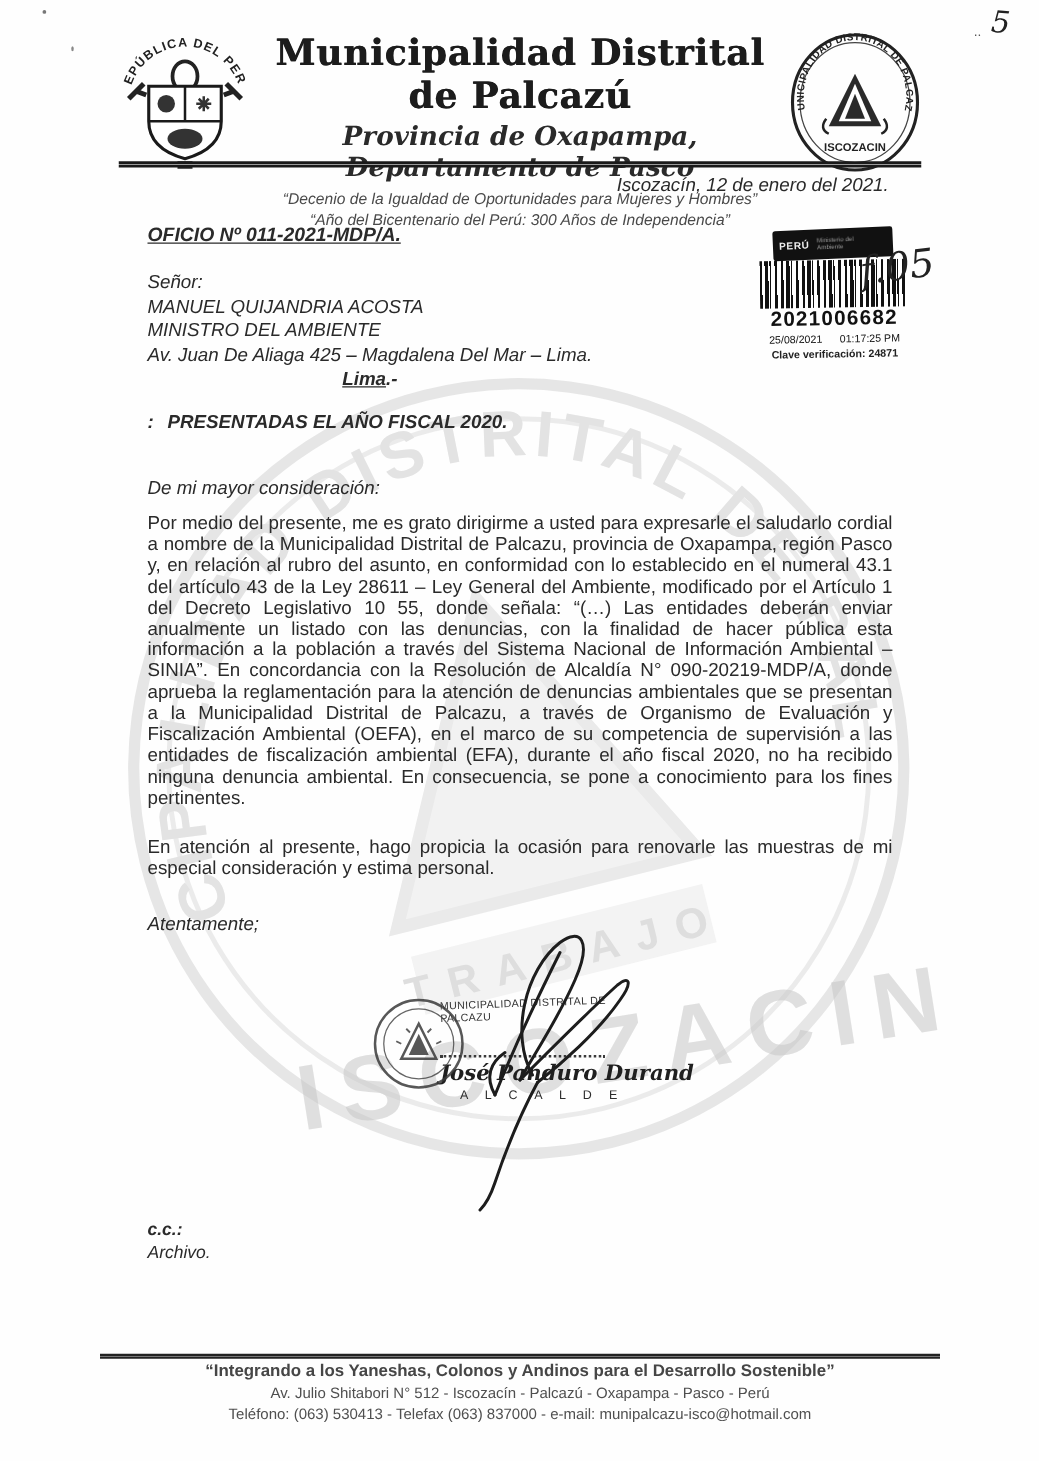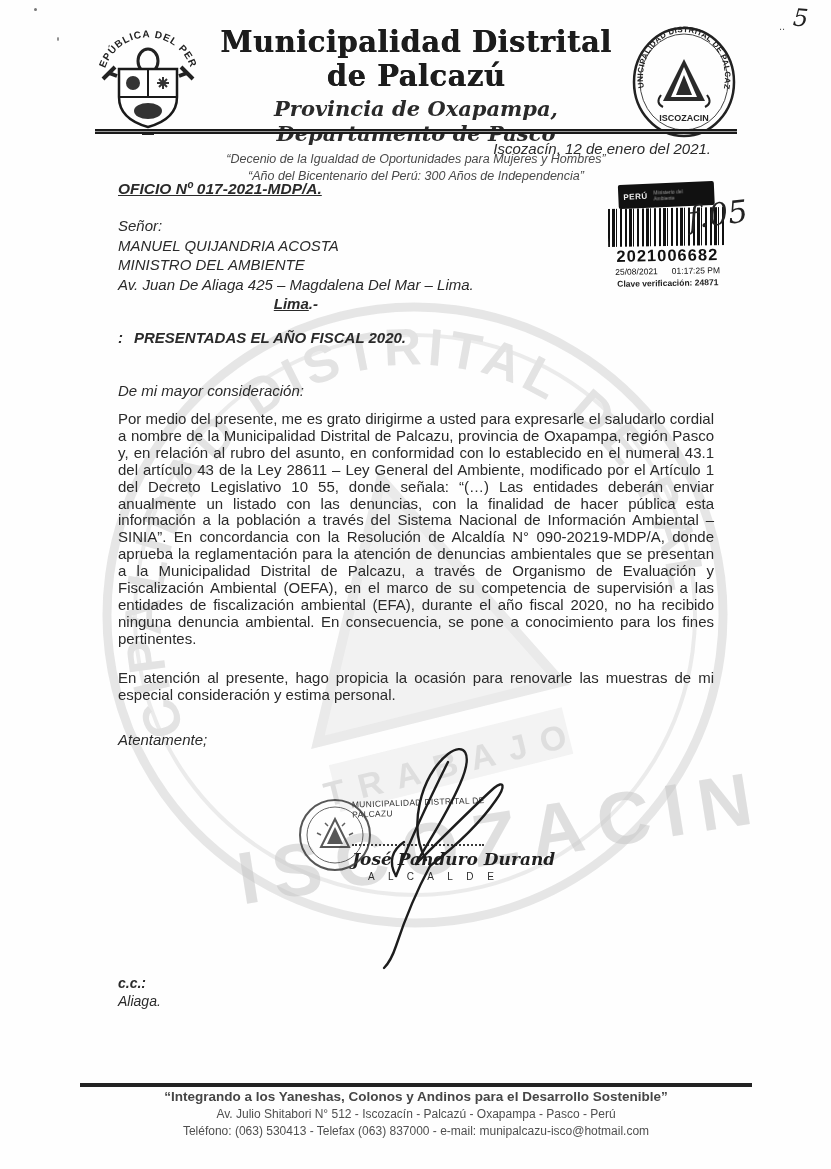--- a/index.html
+++ b/index.html
@@ -153,21 +153,21 @@
         <path d="M53 42 L66 72 L40 72 Z" fill="#fff"></path>
         <path d="M53 50 L61 70 L45 70 Z" fill="#2a2a2a"></path>
         <path d="M30 70 q-6 8 2 12 M76 70 q6 8 -2 12" stroke="#222" stroke-width="2" fill="none"></path>
         <text x="53" y="96" text-anchor="middle" font-family="Liberation Sans, sans-serif" font-size="9" font-weight="bold" fill="#222">ISCOZACIN</text>
       </svg>
     </div>
     <div class="hdr-rule"></div>
 
     <div class="dateline">Iscozacín, 12 de enero del 2021.</div>
 
-    <div class="oficio">OFICIO Nº 017-2021-MDP/A.</div>
+    <div class="oficio">OFICIO Nº 011-2021-MDP/A.</div>
 
     <div class="stamp">
       <div class="stamp-head">
         <span class="stamp-country">PERÚ</span>
         <span class="stamp-agency">Ministerio del Ambiente</span>
       </div>
       <div class="barcode"></div>
       <div class="stamp-num">2021006682</div>
       <div class="stamp-dt">
         <span>25/08/2021</span>
@@ -213,21 +213,21 @@
         <path d="M88 134 C 80 120, 84 108, 96 100"></path>
       </g>
     </svg>
     <div class="sig-entity">MUNICIPALIDAD DISTRITAL DE PALCAZU</div>
     <div class="sig-dots"></div>
     <div class="sig-name">José Panduro Durand</div>
     <div class="sig-role">A L C A L D E</div>
 
     <div class="cc">
       <div class="cc-label">c.c.:</div>
-      <div>Aliaga.</div>
+      <div>Archivo.</div>
     </div>
 
     <div class="ftr-rule"></div>
     <div class="ftr">
       <div class="ftr-motto">“Integrando a los Yaneshas, Colonos y Andinos para el Desarrollo Sostenible”</div>
       <div class="ftr-line">Av. Julio Shitabori N° 512 - Iscozacín - Palcazú - Oxapampa - Pasco - Perú</div>
       <div class="ftr-line">Teléfono: (063) 530413 - Telefax (063) 837000 - e-mail: munipalcazu-isco@hotmail.com</div>
     </div>
 
   </div>

